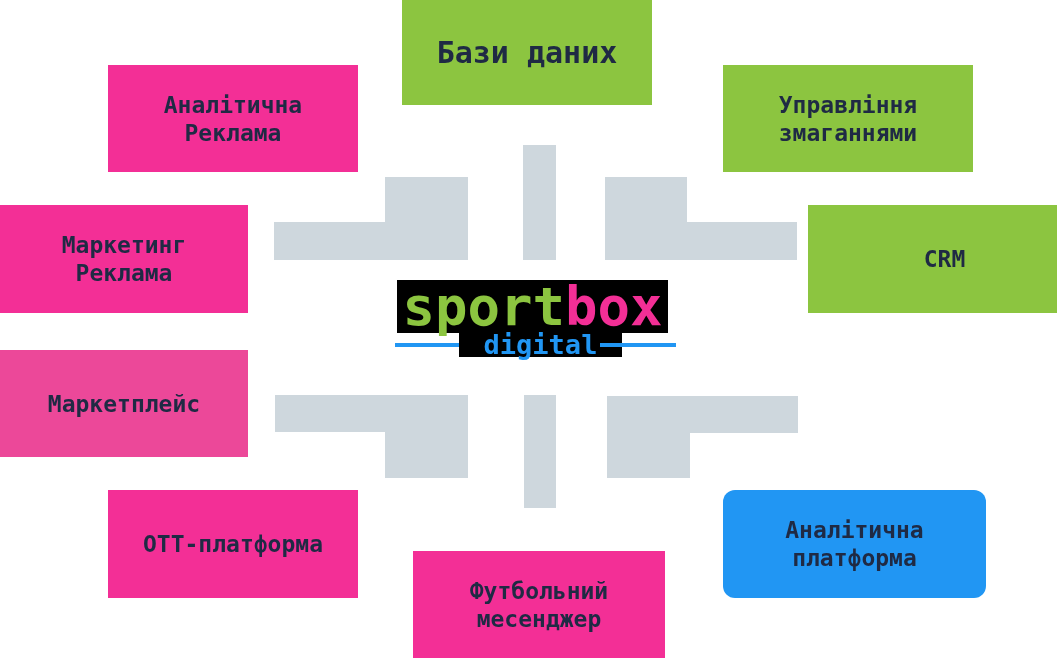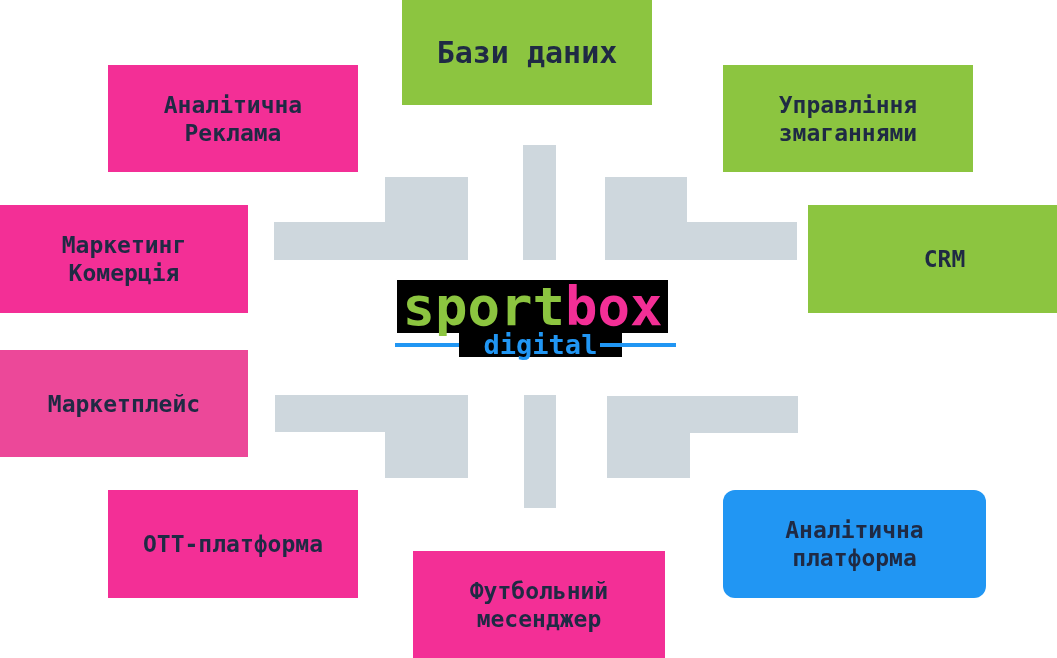--- a/index.html
+++ b/index.html
@@ -79,21 +79,21 @@
   <div class="conn c-bl-arm"></div>
   <div class="conn c-br-sq"></div>
   <div class="conn c-br-arm"></div>
 
   <div class="box b-databases" style="background: rgb(140, 197, 64);">Бази даних</div>
   <div class="box b-sponsorship" style="background: rgb(243, 47, 150);">Аналітична
 Реклама</div>
   <div class="box b-competition" style="background: rgb(140, 197, 64);">Управління
 змаганнями</div>
   <div class="box b-marketing" style="background: rgb(243, 47, 150);">Маркетинг
-Комерція</div>
+Реклама</div>
   <div class="box b-crm" style="background: rgb(140, 197, 64);">CRM</div>
   <div class="box b-marketplace" style="background: #ec4899;">Маркетплейс</div>
   <div class="box b-ott" style="background: rgb(243, 47, 150);">OTT-платформа</div>
   <div class="box b-analytics" style="background: rgb(33, 150, 243);">Аналітична
 платформа</div>
   <div class="box b-messenger" style="background: rgb(243, 47, 150);">Футбольний
 месенджер</div>
 
   <div class="logo-main">
     <span class="lg-sport">sport</span>

